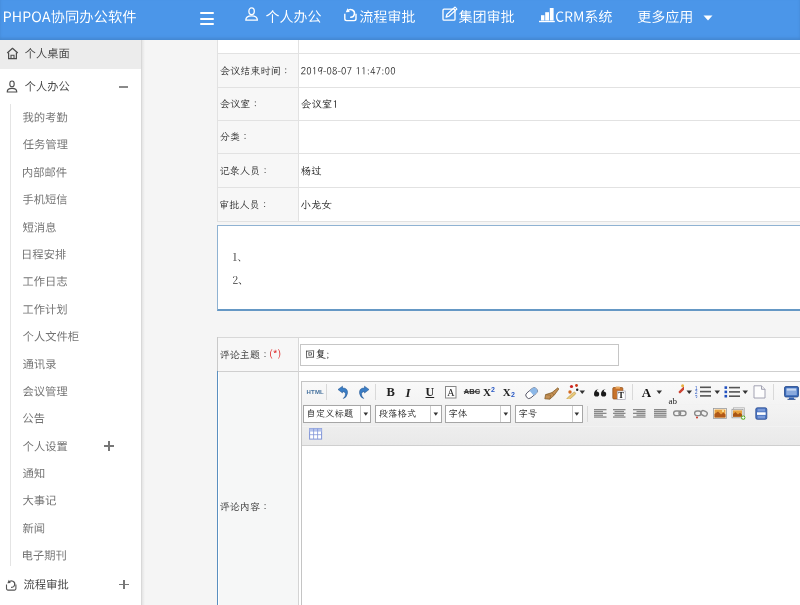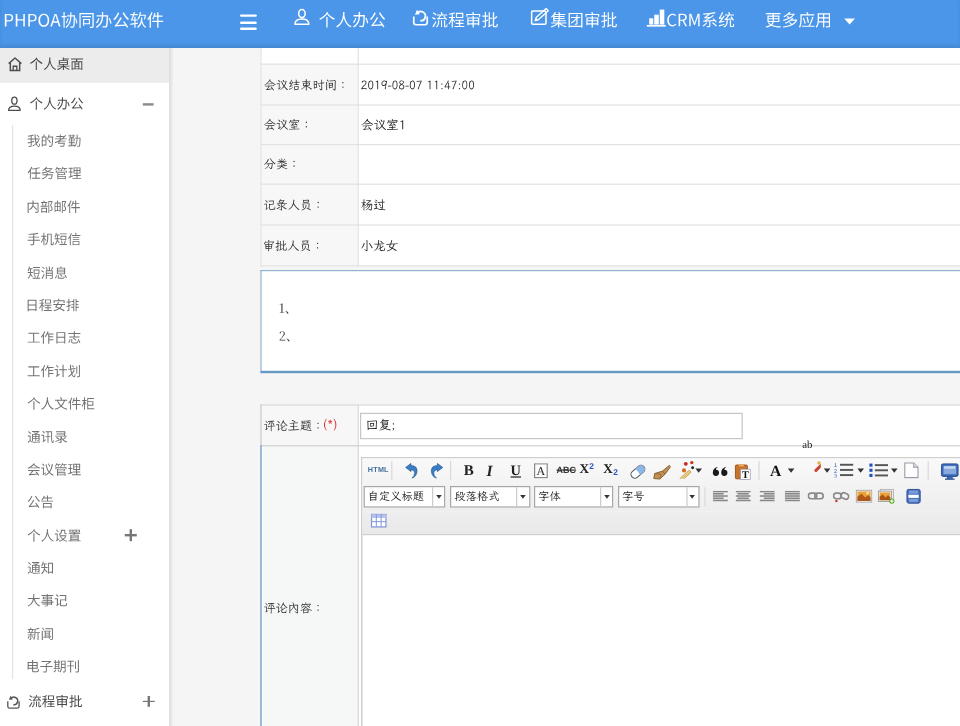--- a/index.html
+++ b/index.html
@@ -255,21 +255,21 @@
       <rect x="0.8" y="1.5" width="10" height="11.5" rx="1" fill="#c8732b" stroke="#8a4a15" stroke-width="0.7"></rect>
       <rect x="3.5" y="0.6" width="4.6" height="2.2" rx="0.8" fill="#e8a860"></rect>
       <rect x="5.2" y="5" width="8" height="8.6" fill="#fff" stroke="#99a" stroke-width="0.6"></rect>
       <text x="9.2" y="12" font-family="Liberation Serif,serif" font-size="8.5" font-weight="bold" fill="#111" text-anchor="middle">T</text>
     </svg>
 <div style="position:absolute;left:632.4px;top:383.5px;width:1px;height:16px;background:#d9d9d9;z-index:5"></div>
 <div style="position:absolute;left:641.7px;top:391.5px;transform:translateY(-50%);font-family:'Liberation Serif',serif;font-size:13px;font-weight:600;color:#111;line-height:1;white-space:pre;;z-index:6">A</div>
 <svg style="position:absolute;left:655.6px;top:390px;z-index:6" width="7" height="5" viewBox="0 0 7 5">
       <path d="M0.5 0.5 h5.5 l-2.75 3.5 z" fill="#333"></path>
     </svg>
-<div style="position:absolute;left:668.5px;top:371px;transform:translateY(-50%);font-family:'Liberation Serif',serif;font-size:9px;font-weight:400;color:#222;line-height:1;white-space:pre;;z-index:6">ab</div>
+<div style="position:absolute;left:668.5px;top:401px;transform:translateY(-50%);font-family:'Liberation Serif',serif;font-size:9px;font-weight:400;color:#222;line-height:1;white-space:pre;;z-index:6">ab</div>
 <svg style="position:absolute;left:674px;top:384px;z-index:6" width="10" height="10" viewBox="0 0 10 10">
       <rect x="4" y="6.5" width="8" height="2.4" rx="1" transform="rotate(-45 6 7)" fill="#cc4433"></rect>
       <circle cx="8.6" cy="1.8" r="1.5" fill="#e8b040"></circle>
     </svg>
 <svg style="position:absolute;left:685.6px;top:390px;z-index:6" width="7" height="5" viewBox="0 0 7 5">
       <path d="M0.5 0.5 h5.5 l-2.75 3.5 z" fill="#333"></path>
     </svg>
 <svg style="position:absolute;left:695px;top:385px;z-index:6" width="18" height="13" viewBox="0 0 18 13">
       <text x="0" y="4.5" font-size="4.5" font-family="Liberation Sans" fill="#2050c0">1</text>
       <text x="0" y="9" font-size="4.5" font-family="Liberation Sans" fill="#2050c0">2</text>

